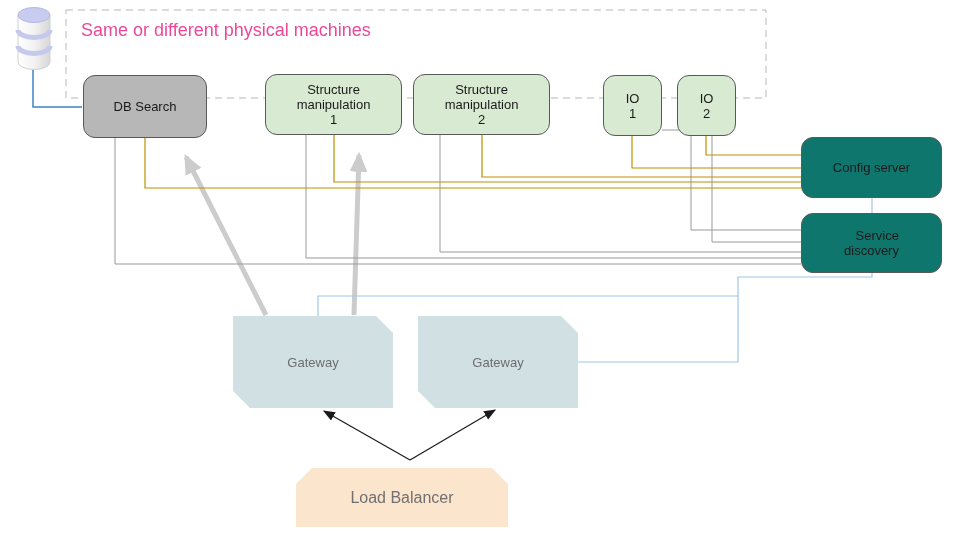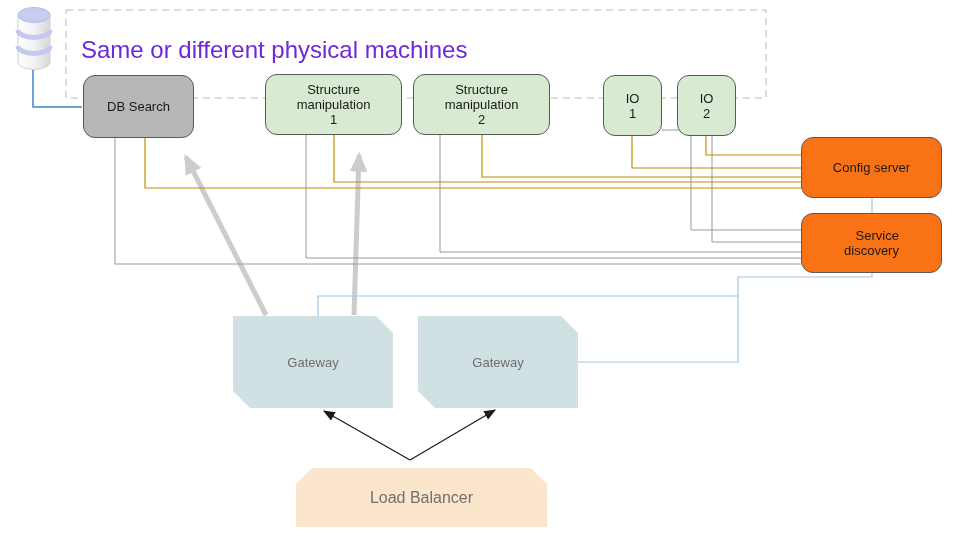--- a/index.html
+++ b/index.html
@@ -9,32 +9,32 @@
   }
   #wires{position:absolute;left:0;top:0;z-index:1;}
   .node{
     position:absolute;z-index:2;display:flex;align-items:center;justify-content:center;
     text-align:center;box-sizing:border-box;color:#1a1a1a;font-size:13px;line-height:15px;
   }
   .node span{white-space:pre-line;}
   .rounded{border:1px solid #595959;border-radius:12px;}
   .gray-node{background:#b7b7b7;}
   .green-node{background:#d9ead3;}
-  .yellow-node{background:#f97316;}
+  .yellow-node{background:#0f766e;}
   .gateway{
     background:#d0e0e3;color:#6d6d6d;font-size:13px;
     clip-path:polygon(0 0, calc(100% - 17px) 0, 100% 17px, 100% 100%, 17px 100%, 0 calc(100% - 17px));
   }
   .load-balancer{
     background:#fce5cd;color:#707070;font-size:16px;
     clip-path:polygon(16px 0, calc(100% - 16px) 0, 100% 16px, 100% 100%, 0 100%, 0 16px);
   }
   .cluster-label{
     position:absolute;left:81px;top:20px;z-index:2;
-    color:#6d28d9;font-size:24px;margin-top:16px;
+    color:#ec4899;font-size:18px;
   }
   #db-icon{position:absolute;left:15px;top:6px;z-index:2;}
 </style>
 </head>
 <body>
 
 <div id="canvas">
 
   <svg id="wires" width="960" height="540" viewBox="0 0 960 540">
     <defs>
@@ -91,21 +91,21 @@
       </linearGradient>
     </defs>
     <path d="M3 9 V56 A16 7.5 0 0 0 35 56 V9 Z" fill="url(#cylBody)" stroke="#cfcfcf" stroke-width="1"></path>
     <path d="M3 24 A16 7.5 0 0 0 35 24" fill="none" stroke="#c5c9ee" stroke-width="5"></path>
     <path d="M3 40 A16 7.5 0 0 0 35 40" fill="none" stroke="#c5c9ee" stroke-width="5"></path>
     <ellipse cx="19" cy="9" rx="16" ry="7.5" fill="#c8ccf0" stroke="#b4b9e6" stroke-width="1"></ellipse>
   </svg>
 
   <div class="cluster-label">Same or different physical machines</div>
 
-  <div class="node rounded gray-node" style="left:83px;top:75px;width:111px;height:63px;">
+  <div class="node rounded gray-node" style="left:83px;top:75px;width:124px;height:63px;">
     <span>DB Search</span>
   </div>
 
   <div class="node rounded green-node" style="left:265px;top:74px;width:137px;height:61px;">
     <span>Structure
 manipulation
 1</span>
   </div>
 
   <div class="node rounded green-node" style="left:413px;top:74px;width:137px;height:61px;">
@@ -134,17 +134,17 @@
   </div>
 
   <div class="node gateway" style="left:233px;top:316px;width:160px;height:92px;">
     <span>Gateway</span>
   </div>
 
   <div class="node gateway" style="left:418px;top:316px;width:160px;height:92px;">
     <span>Gateway</span>
   </div>
 
-  <div class="node load-balancer" style="left:296px;top:468px;width:251px;height:59px;">
+  <div class="node load-balancer" style="left:296px;top:468px;width:212px;height:59px;">
     <span>Load Balancer</span>
   </div>
 
 </div>
 
 </body></html>

